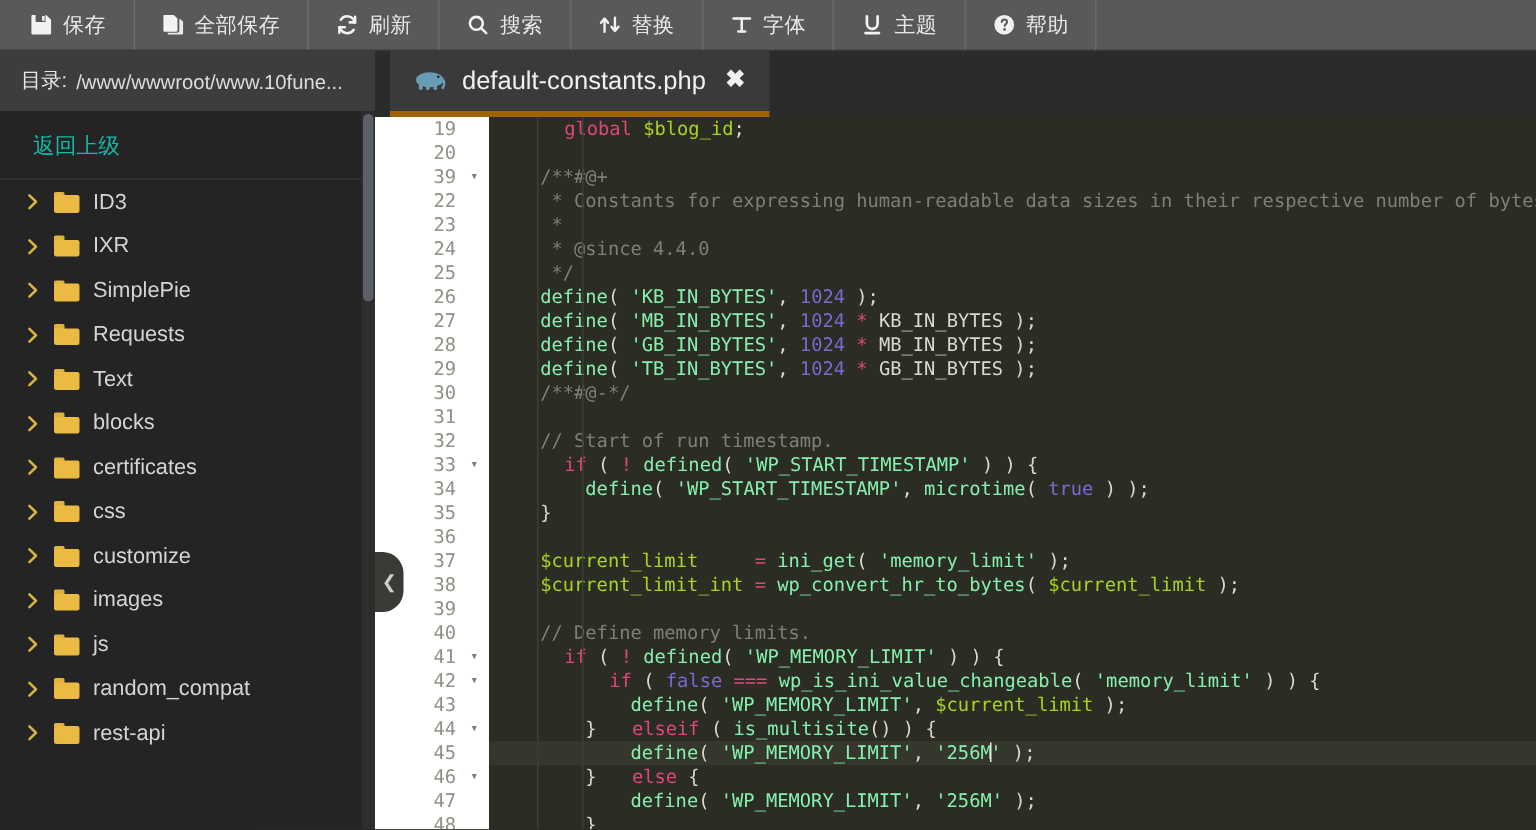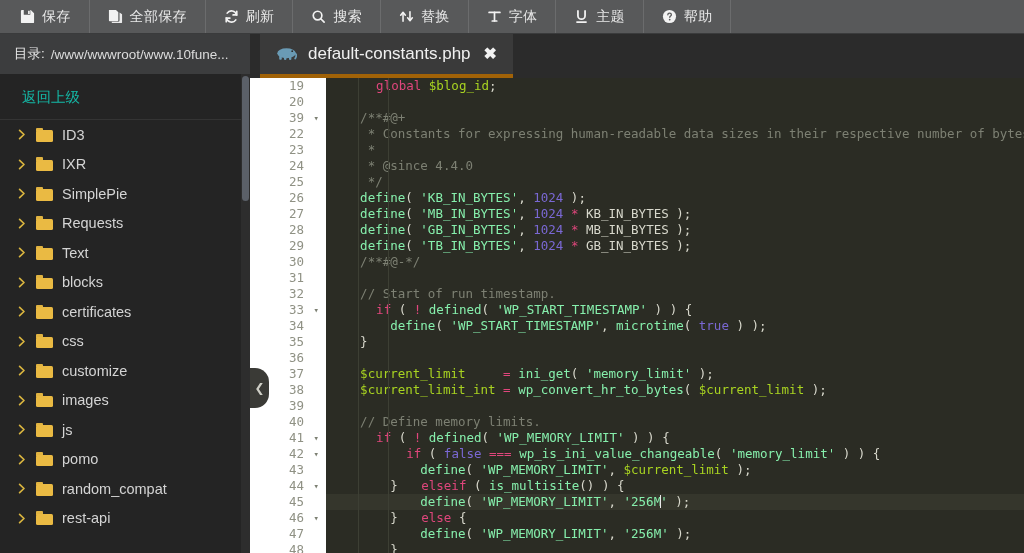--- a/index.html
+++ b/index.html
@@ -417,32 +417,20 @@
             <span class="chev">
               <svg width="8" height="11" viewBox="0 0 8 11" fill="none" stroke="#d8b43f" stroke-width="1.7" stroke-linecap="round" stroke-linejoin="round">
                 <path d="M1.6 1.3 6 5.5 1.6 9.7"></path>
               </svg>
             </span>
             <span class="folder-ic">
               <span class="tab-f"></span>
               <span class="body-f"></span>
             </span>
             <span class="tree-name">js</span>
-          </div>
-          <div class="tree-item">
-            <span class="chev">
-              <svg width="8" height="11" viewBox="0 0 8 11" fill="none" stroke="#d8b43f" stroke-width="1.7" stroke-linecap="round" stroke-linejoin="round">
-                <path d="M1.6 1.3 6 5.5 1.6 9.7"></path>
-              </svg>
-            </span>
-            <span class="folder-ic">
-              <span class="tab-f"></span>
-              <span class="body-f"></span>
-            </span>
-            <span class="tree-name">pomo</span>
           </div>
           <div class="tree-item">
             <span class="chev">
               <svg width="8" height="11" viewBox="0 0 8 11" fill="none" stroke="#d8b43f" stroke-width="1.7" stroke-linecap="round" stroke-linejoin="round">
                 <path d="M1.6 1.3 6 5.5 1.6 9.7"></path>
               </svg>
             </span>
             <span class="folder-ic">
               <span class="tab-f"></span>
               <span class="body-f"></span>

